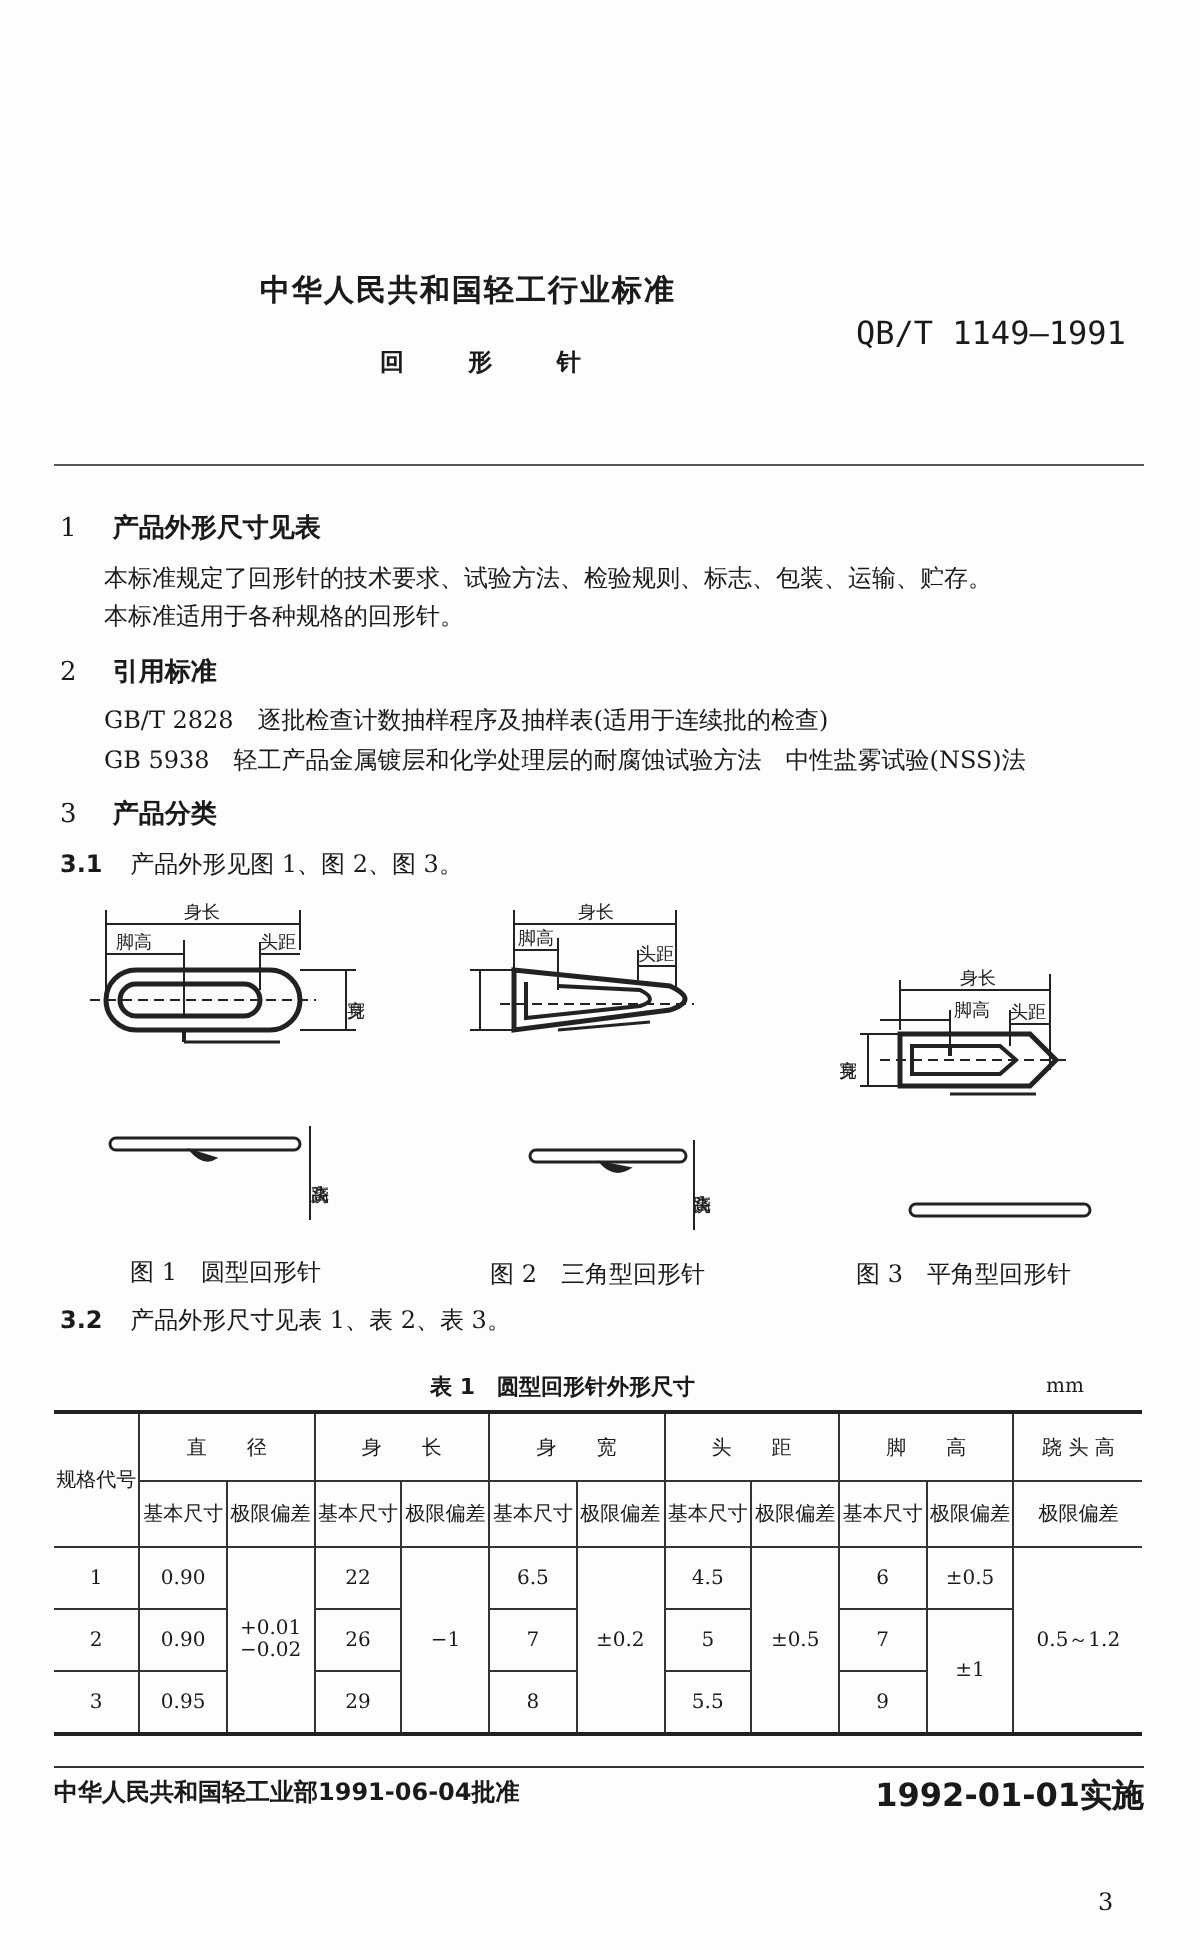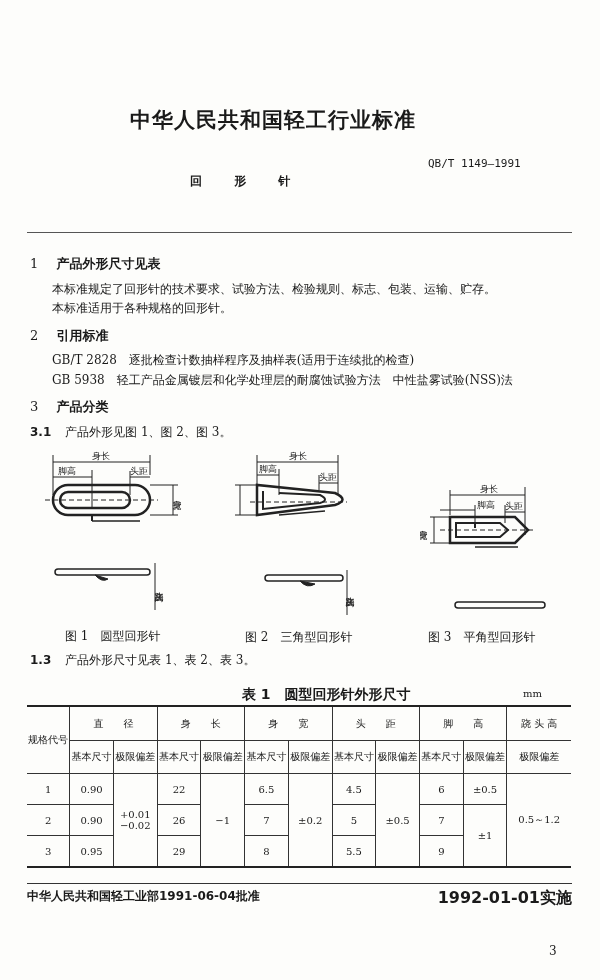--- a/index.html
+++ b/index.html
@@ -3,22 +3,22 @@
 <meta charset="utf-8">
 <style>
   html, body { margin: 0; padding: 0; }
   body {
     width: 600px; height: 980px; position: relative; overflow: hidden;
     background: #fdfdfb; color: #1a1a1a;
     font-family: "DejaVu Serif", "Liberation Serif", serif;
   }
   .abs { position: absolute; }
   .bold { font-weight: bold; font-family: "DejaVu Sans", "Liberation Sans", sans-serif; }
-  .std-title { left: 130px; top: 106px; font-size: 21px; letter-spacing: 1px; }
-  .std-code { left: 428px; top: 157px; font-size: 11px; }
+  .std-title { left: 130px; top: 136px; font-size: 15px; letter-spacing: 1px; }
+  .std-code { left: 428px; top: 157px; font-size: 16px; }
   .doc-title { left: 190px; top: 173px; font-size: 12px; letter-spacing: 14px; }
   .rule-top { left: 27px; top: 232px; width: 545px; border-top: 1px solid #555; }
   .h { font-size: 13px; }
   .p { font-size: 12px; }
   .fig { position: absolute; }
   .caption { font-size: 12px; }
   table.t1 {
     position: absolute; left: 27px; top: 705px; width: 544px;
     border-collapse: collapse; font-size: 10px; text-align: center;
     font-family: "DejaVu Serif", serif;
@@ -148,25 +148,25 @@
   <g font-size="9" fill="#222" font-family="DejaVu Sans, sans-serif">
     <text x="60" y="17">身长</text>
     <text x="57" y="33">脚高</text>
     <text x="85" y="34">头距</text>
     <text x="3" y="48" writing-mode="tb">身宽</text>
   </g>
 </svg>
 <div class="abs caption" style="left:428px;top:629px;">图 3　平角型回形针</div>
 
 <div class="abs p" style="left:30px;top:652px;">
-  <span class="bold">1.3</span>
+  <span class="bold">3.2</span>
   <span style="margin-left:10px;">产品外形尺寸见表 1、表 2、表 3。</span>
 </div>
 
-<div class="abs bold" style="left:242px;top:686px;font-size:14px;">表 1　圆型回形针外形尺寸</div>
+<div class="abs bold" style="left:215px;top:686px;font-size:11px;">表 1　圆型回形针外形尺寸</div>
 <div class="abs" style="left:523px;top:688px;font-size:10px;">mm</div>
 
 <table class="t1">
   <colgroup>
     <col style="width:42px">
       <col style="width:43px">
       <col style="width:43px">
     <col style="width:43px">
       <col style="width:43px">
       <col style="width:43px">

